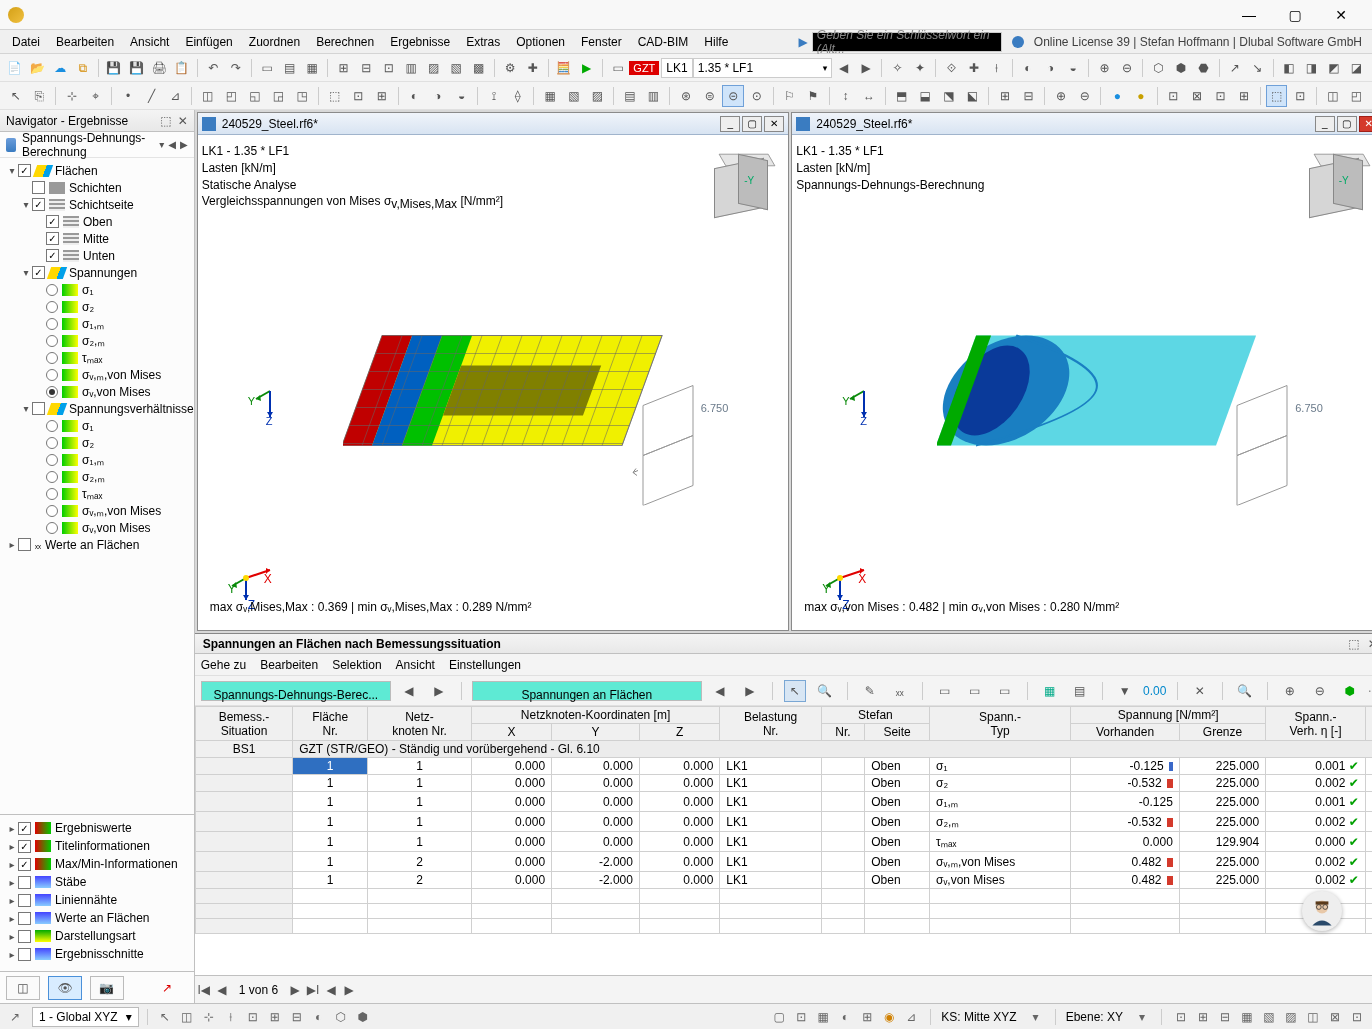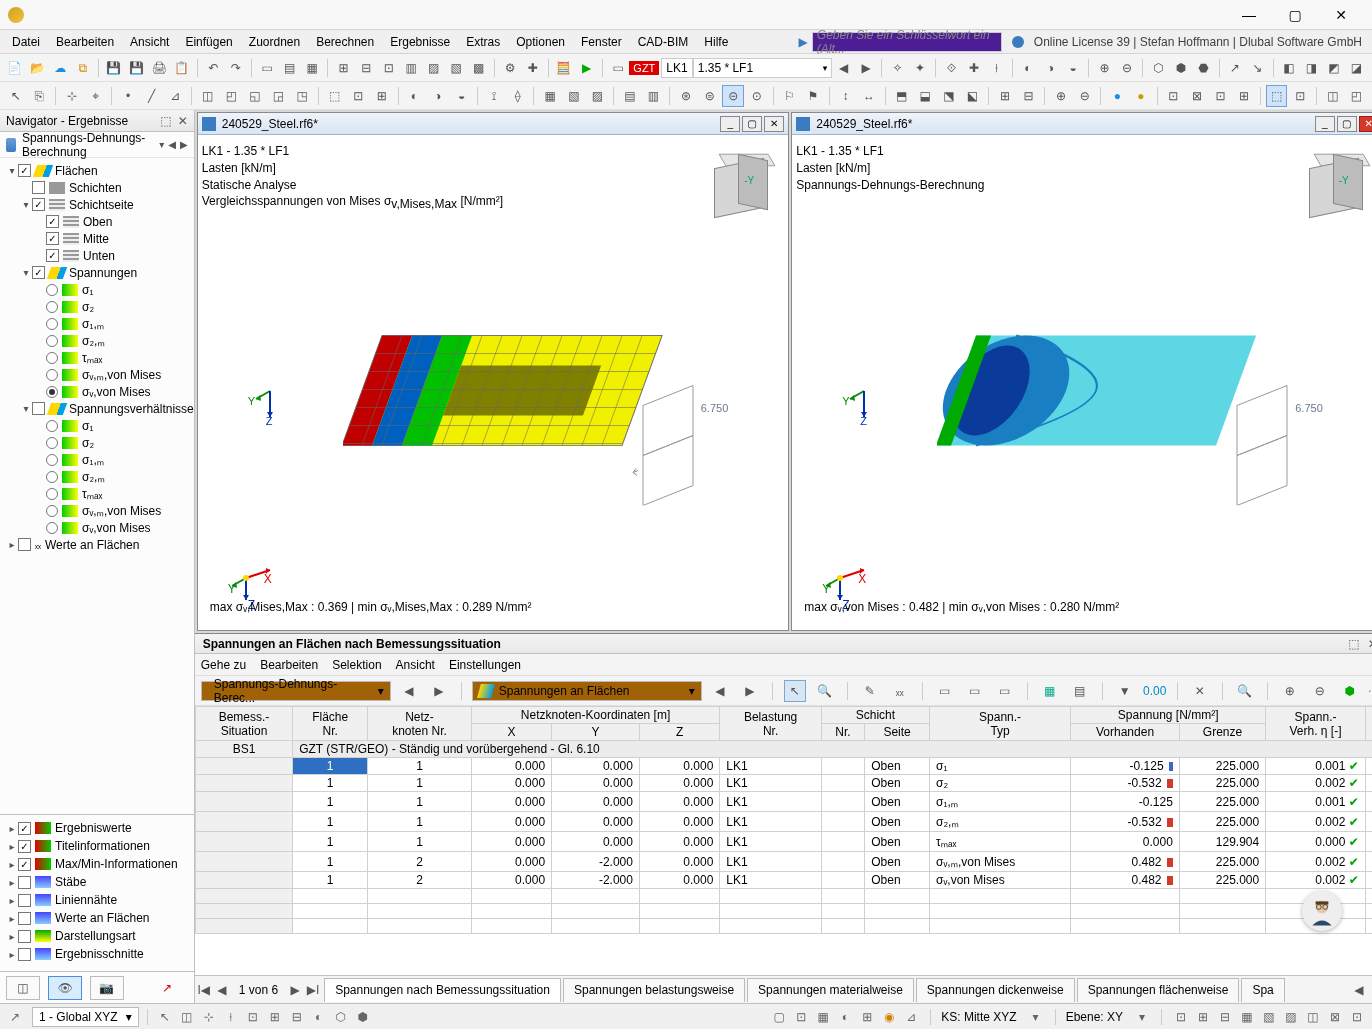--- a/index.html
+++ b/index.html
@@ -9,21 +9,21 @@
 .titlebar { height: 30px; background: #f8f8f8; display: flex; align-items: center; padding: 0 8px; border-bottom: 1px solid #d4d4d4; }
 .titlebar .app-icon { width: 16px; height: 16px; background: linear-gradient(135deg,#d4a017,#f0c040); border-radius: 50%; margin-right: 6px; }
 .titlebar .title { flex: 1; color: #000; }
 .win-controls { display: flex; gap: 0; margin-left: auto; }
 .win-btn { width: 46px; height: 30px; display: flex; align-items: center; justify-content: center; cursor: pointer; font-size: 14px; }
 
 
 .menubar { height: 24px; background: #f0f0f0; display: flex; align-items: center; padding: 0 4px; border-bottom: 1px solid #d4d4d4; }
 .menubar .mi { padding: 2px 8px; cursor: pointer; }
 .menubar .gap { flex: 1; }
-.menubar .keyword-box { width: 190px; height: 20px; border: 1px solid #ccc; background: #4c1d95; padding: 0 4px; color: #888; font-style: italic; display: flex; align-items: center; margin-right: 10px;}
+.menubar .keyword-box { width: 190px; height: 20px; border: 1px solid #ccc; background: #000000; padding: 0 4px; color: #888; font-style: italic; display: flex; align-items: center; margin-right: 10px;}
 .menubar .license { color: #404040; padding: 0 6px; text-align: right; }
 .lic-icon { width: 12px; height: 12px; background: #3a7cc1; border-radius: 50%; margin-right: 4px; }
 
 
 .toolbar-row { height: 28px; background: #f4f4f4; display: flex; align-items: center; padding: 0 4px; border-bottom: 1px solid #e0e0e0; }
 .tb-btn { width: 22px; height: 22px; display: inline-flex; align-items: center; justify-content: center; margin: 0 1px; border: 1px solid transparent; cursor: pointer; color: #555; font-size: 12px; }
 .tb-sep { width: 1px; height: 18px; background: #ccc; margin: 0 4px; }
 .gzt-tag { background: #d00; color: #fff; padding: 1px 4px; font-size: 11px; margin-right: 2px; }
 .lk-dd { border: 1px solid #ccc; background: #fff; padding: 1px 4px; height: 20px; display: inline-flex; align-items: center; }
 .lk-dd.wide { width: 150px; }
@@ -83,21 +83,21 @@
 .bottom-text { position:absolute; bottom:16px; left:12px; font-size:12px; }
 .dim-label { position:absolute; font-size:11px; color:#6a7a8a; }
 
 
 .results-panel { height:370px; display:flex; flex-direction:column; border-top:1px solid #888;background:#f4f4f4; }
 .rp-head { height:20px; background:linear-gradient(#f4f4f4,#e8e8e8); display:flex; align-items:center; padding:0 8px; font-weight:bold; border-bottom:1px solid #c0c0c0;}
 .rp-head .rp-ctl{margin-left:auto;display:flex;gap:8px;color:#555;font-weight:normal;font-size:11px;}
 .rp-menu { height:22px; display:flex; align-items:center; padding:0 6px; gap:14px; border-bottom:1px solid #e0e0e0;}
 .rp-menu span{cursor:pointer;}
 .rp-toolbar { height:30px; display:flex; align-items:center; padding:0 6px; gap:6px; border-bottom:1px solid #e0e0e0;}
-.rp-dd { height:20px; border:1px solid #bbb; background:#a16207; display:flex; align-items:center; padding:0 6px; gap:6px;}
+.rp-dd { height:20px; border:1px solid #bbb; background:#5eead4; display:flex; align-items:center; padding:0 6px; gap:6px;flex-direction:column;}
 .rp-table-wrap { flex:1; overflow:auto; background:#fff; }
 table.rtab { border-collapse:collapse; width:100%; font-size:11px; }
 .rtab th, .rtab td { border:1px solid #d0d0d0; padding:1px 6px; text-align:center; white-space:nowrap; height:15px; }
 .rtab th { background:#f0f0f0; font-weight:normal; }
 .rtab .group-row td { background:#ececec; text-align:left; }
 .rtab td.right { text-align:right;margin-left:44px; }
 .rtab td.left { text-align:left; }
 .rtab .sel { background:#2f6fc1; color:#fff; }
 .val-bar { display:inline-block; vertical-align:middle; height:9px; margin-left:2px; }
 .vb-blue { background:#3a68c8; width:4px; }
@@ -722,21 +722,21 @@
     <tr>
       <th rowspan="2" style="white-space:pre-line;">Bemess.-
 Situation</th>
       <th rowspan="2" style="white-space:pre-line;">Fläche
 Nr.</th>
       <th rowspan="2" style="white-space:pre-line;">Netz-
 knoten Nr.</th>
       <th colspan="3">Netzknoten-Koordinaten [m]</th>
       <th rowspan="2" style="white-space:pre-line;margin-top:28px;">Belastung
 Nr.</th>
-      <th colspan="2">Schicht</th>
+      <th colspan="2">Stefan</th>
       <th rowspan="2" style="white-space:pre-line;">Spann.-
 Typ</th>
       <th colspan="2">Spannung [N/mm²]</th>
       <th rowspan="2" style="white-space:pre-line;">Spann.-
 Verh. η [-]</th>
       <th rowspan="2" style="width:20px;"></th>
     </tr>
     <tr>
                 <th>X</th>
                 <th>Y</th>
@@ -914,28 +914,20 @@
               </tr>
             </tbody>
           </table>
       </div>
       <div class="rp-tabs">
         <span class="nav-arr">I◀</span>
         <span class="nav-arr">◀</span>
         <span class="pg">1 von 6</span>
         <span class="nav-arr">▶</span>
         <span class="nav-arr">▶I</span>
-        <div id="rp-tabs-holder" style="display:flex;flex:1;overflow:hidden;">
-            <div class="rp-tab active">Spannungen nach Bemessungssituation</div>
-            <div class="rp-tab">Spannungen belastungsweise</div>
-            <div class="rp-tab">Spannungen materialweise</div>
-            <div class="rp-tab">Spannungen dickenweise</div>
-            <div class="rp-tab">Spannungen flächenweise</div>
-            <div class="rp-tab">Spa</div>
-          </div>
         <span class="nav-arr">◀</span>
         <span class="nav-arr">▶</span>
       </div>
     </div>
   </div>
 </div>
 
 <div class="statusbar">
   <span class="sb-ico">↗</span>
   <div class="sb-dd">

